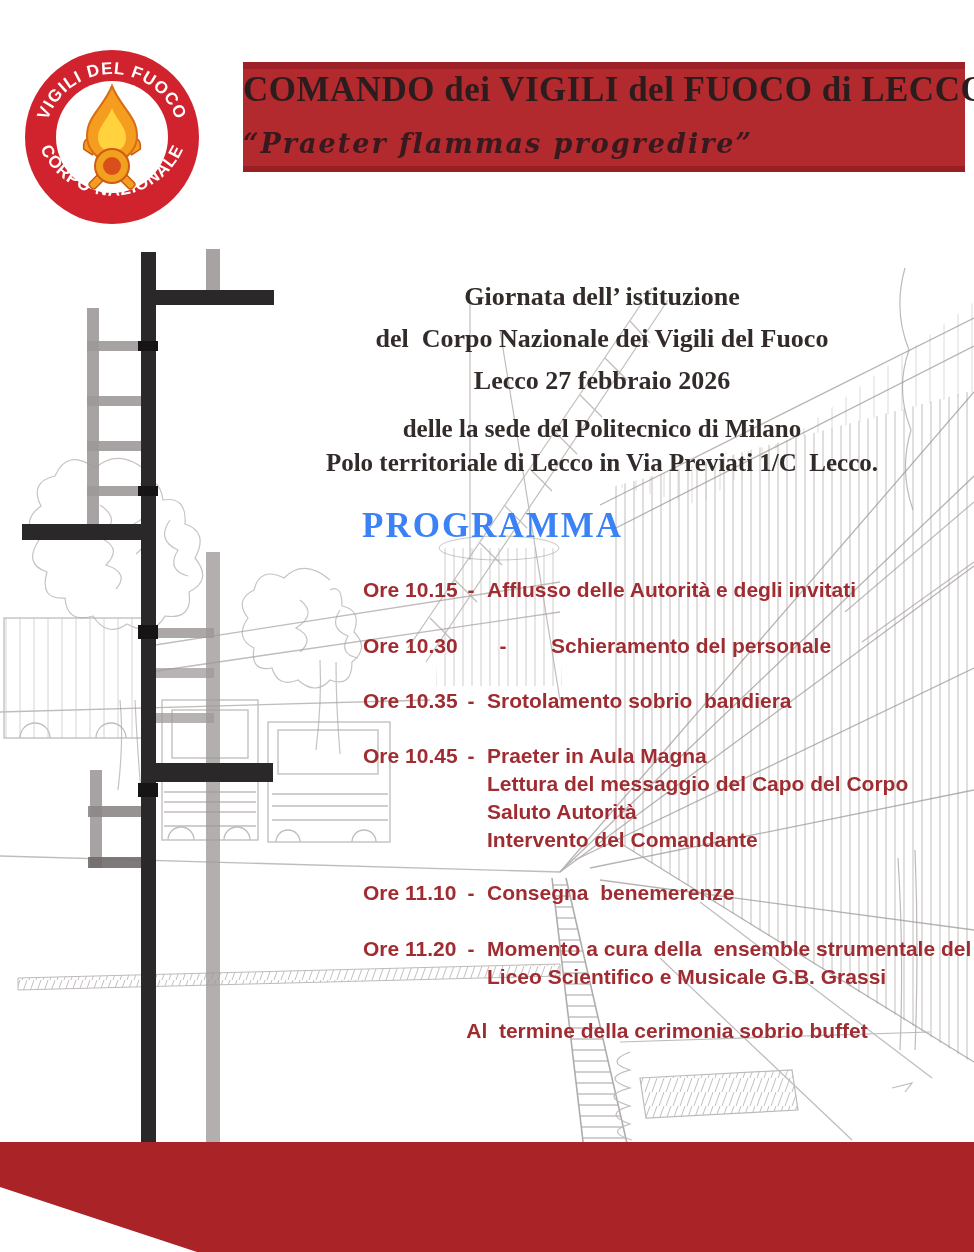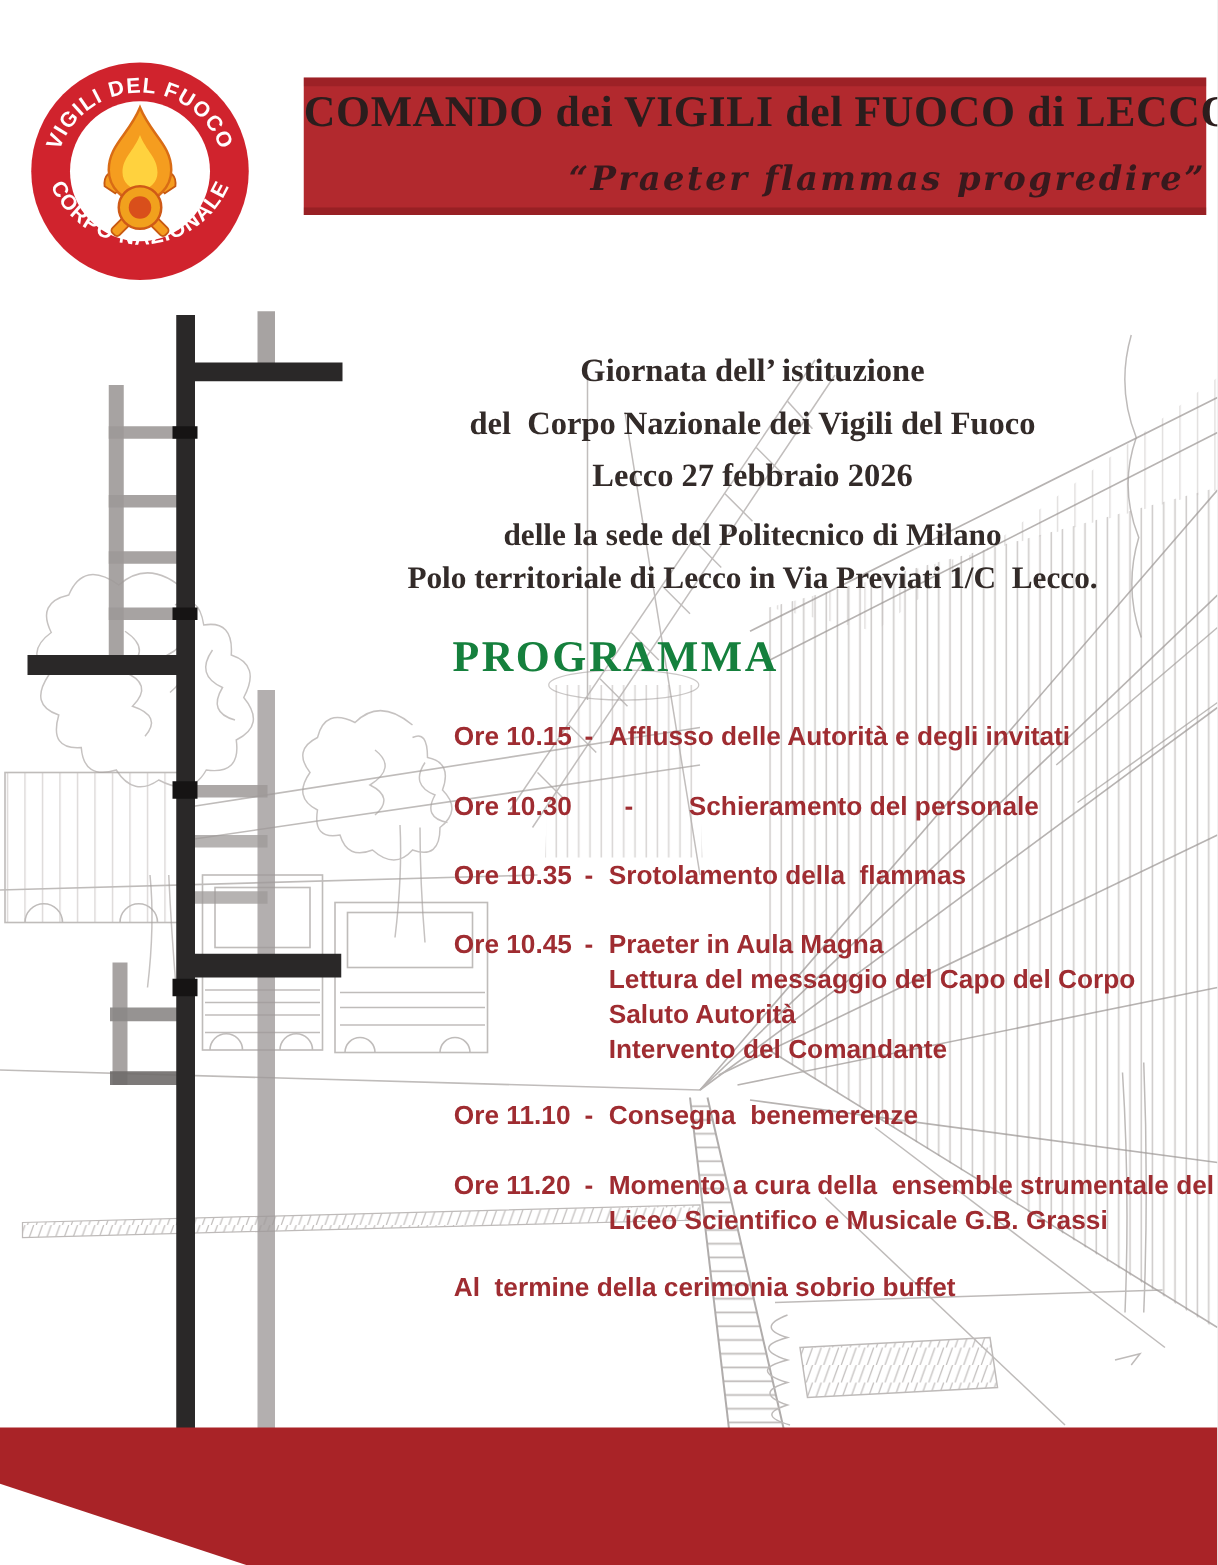--- a/index.html
+++ b/index.html
@@ -8,46 +8,46 @@
   svg.bg{position:absolute;left:0;top:0;z-index:0;}
   .content{position:absolute;left:0;top:0;width:974px;height:1252px;z-index:2;}
 
   
   .header-band{position:absolute;left:243px;top:62px;width:722px;height:110px;}
   .band-fill{position:absolute;inset:0;}
   .band-edge-top{position:absolute;left:0;top:0;width:100%;height:7px;background:rgba(60,0,5,.18);}
   .band-edge-bottom{position:absolute;left:0;bottom:0;width:100%;height:6px;background:rgba(60,0,5,.22);}
   .band-title{position:absolute;left:0;top:8px;width:100%;text-align:center;font-weight:700;
       font-size:35px;letter-spacing:.5px;color:#2b1d1d;white-space:pre;}
-  .band-motto{position:absolute;left:0;top:66px;width:100%;text-align:right;font-style:italic;
+  .band-motto{position:absolute;left:0;top:66px;width:100%;text-align:left;font-style:italic;
       font-weight:700;font-size:27px;letter-spacing:2px;color:#38191d;
       font-family:"DejaVu Serif", serif;white-space:pre;}
   .logo{position:absolute;left:22px;top:46px;width:180px;height:182px;}
 
   
   .event-block{position:absolute;left:240px;top:276px;width:724px;text-align:center;
       color:#332b29;font-weight:700;}
   .event-title div{font-size:26px;line-height:42px;white-space:pre;}
   .event-venue{margin-top:10px;}
   .event-venue div{font-size:25px;line-height:34px;white-space:pre;}
 
   .programma{position:absolute;left:362px;top:506px;font-size:35px;font-weight:700;
-      letter-spacing:2px;color:#15803d;white-space:pre;}
+      letter-spacing:2px;color:#3b82f6;white-space:pre;}
 
   
   .program-items{position:absolute;left:363px;top:576px;width:608px;
       font-family:"Liberation Sans", sans-serif;font-weight:700;font-size:21px;color:#9f2c31;}
   .item{display:flex;align-items:flex-start;}
   .item .time{flex:none;width:92px;white-space:pre;line-height:28px;}
   .item .dash{flex:none;width:32px;text-align:center;line-height:28px;}
   .item .lines{flex:1;}
   .item .lines div{line-height:28px;white-space:pre;}
   .m1{margin-bottom:28px;} .m2{margin-bottom:27px;gap:32px;} .m3{margin-bottom:27px;}
   .m4{margin-bottom:25px;} .m5{margin-bottom:28px;}
-  .closing{margin-top:26px;white-space:pre;line-height:28px;}
+  .closing{margin-top:26px;white-space:pre;line-height:28px;text-align:center;}
 </style>
 </head>
 <body>
 
 <div class="page">
 
   <svg class="bg" width="974" height="1252" viewBox="0 0 974 1252">
     <defs>
       <pattern id="vhatch" width="9" height="12" patternUnits="userSpaceOnUse">
         <line x1="4" y1="0" x2="4" y2="12" stroke="#b7b2b0" stroke-width="1.2"></line>
@@ -243,21 +243,21 @@
         <span class="dash">-</span>
         <div class="lines">
             <div>Schieramento del personale</div>
           </div>
       </div>
 
       <div class="item m3">
         <span class="time">Ore 10.35</span>
         <span class="dash">-</span>
         <div class="lines">
-            <div>Srotolamento della  flammas</div>
+            <div>Srotolamento sobrio  bandiera</div>
           </div>
       </div>
 
       <div class="item m4">
         <span class="time">Ore 10.45</span>
         <span class="dash">-</span>
         <div class="lines">
           <div>Praeter in Aula Magna</div>
           <div>Lettura del messaggio del Capo del Corpo</div>
           <div>Saluto Autorità</div>

